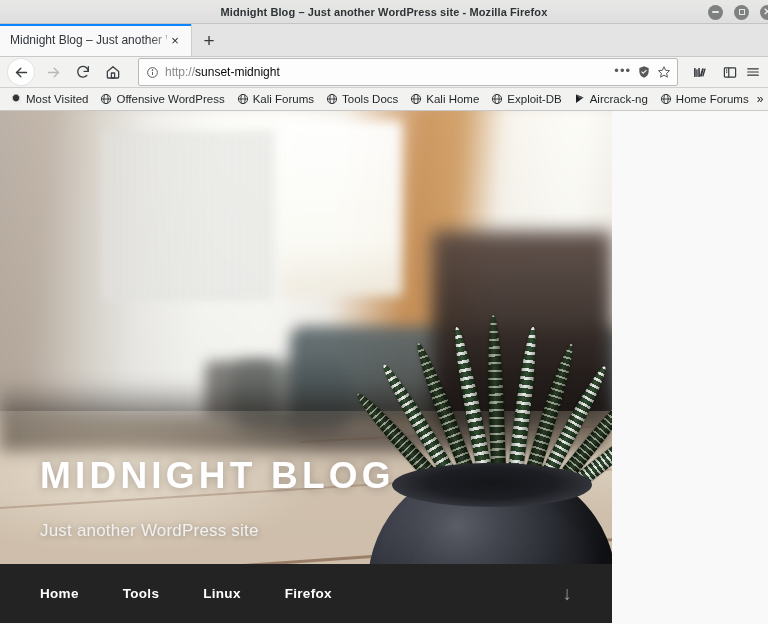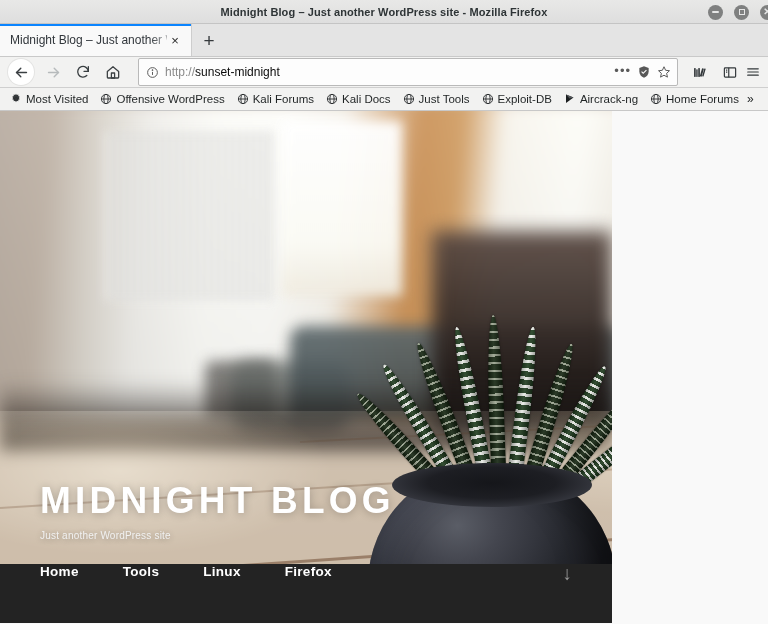--- a/index.html
+++ b/index.html
@@ -256,29 +256,29 @@
   }
 
   
   .hero-text { position:absolute; left:40px; bottom:82px; }
   .site-title {
     font-size:37px; font-weight:bold; color:#ffffff;
     letter-spacing:4.2px; line-height:1.05;
     text-shadow:0 1px 8px rgba(0,0,0,0.25);
   }
   .site-tag {
-    margin-top:9px; font-size:10px; color:#f1f1f1; letter-spacing:0.2px;
+    margin-top:25px; font-size:17px; color:#f1f1f1; letter-spacing:0.2px;
     text-shadow:0 1px 6px rgba(0,0,0,0.3);
   }
 
   
   .sitenav {
     position:absolute; left:0; right:0; bottom:0; height:59px;
     background:#232323;
-    display:flex; align-items:flex-start; padding:0 40px;
+    display:flex; align-items:center; padding:0 40px;
   }
   .sitenav-items { display:flex; align-items:center; gap:0px; }
   .sitenav-item {
     font-size:13.5px; font-weight:bold; color:#ffffff; letter-spacing:0.3px;
     padding-right:44px; white-space:nowrap;
   }
   .scroll-arrow {
     margin-left:auto; color:#9a9a9a; font-size:19px; line-height:1;
   }
   svg { display:block; }
@@ -427,32 +427,32 @@
     </div>
 
     <div class="bm">
       <span>
         <svg width="12" height="12" viewBox="0 0 24 24" fill="none" stroke="#26292b" stroke-width="1.8">
           <circle cx="12" cy="12" r="9.2"></circle>
             <ellipse cx="12" cy="12" rx="4.2" ry="9.2"></ellipse>
             <line x1="2.8" y1="12" x2="21.2" y2="12"></line>
         </svg>
       </span>
-      <span class="bm-label">Kali Docs</span>
+      <span class="bm-label">Tools Docs</span>
     </div>
 
     <div class="bm">
       <span>
         <svg width="12" height="12" viewBox="0 0 24 24" fill="none" stroke="#26292b" stroke-width="1.8">
           <circle cx="12" cy="12" r="9.2"></circle>
             <ellipse cx="12" cy="12" rx="4.2" ry="9.2"></ellipse>
             <line x1="2.8" y1="12" x2="21.2" y2="12"></line>
         </svg>
       </span>
-      <span class="bm-label">Just Tools</span>
+      <span class="bm-label">Kali Home</span>
     </div>
 
     <div class="bm">
       <span>
         <svg width="12" height="12" viewBox="0 0 24 24" fill="none" stroke="#26292b" stroke-width="1.8">
           <circle cx="12" cy="12" r="9.2"></circle>
             <ellipse cx="12" cy="12" rx="4.2" ry="9.2"></ellipse>
             <line x1="2.8" y1="12" x2="21.2" y2="12"></line>
         </svg>
       </span>

